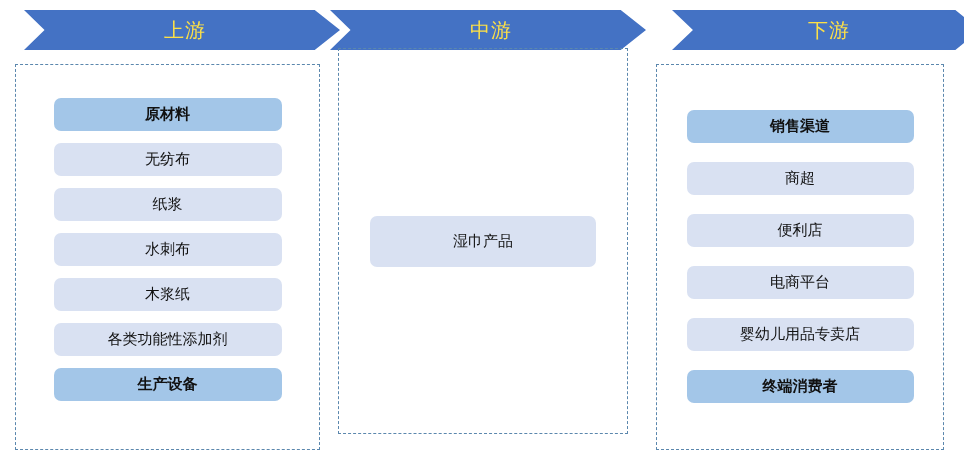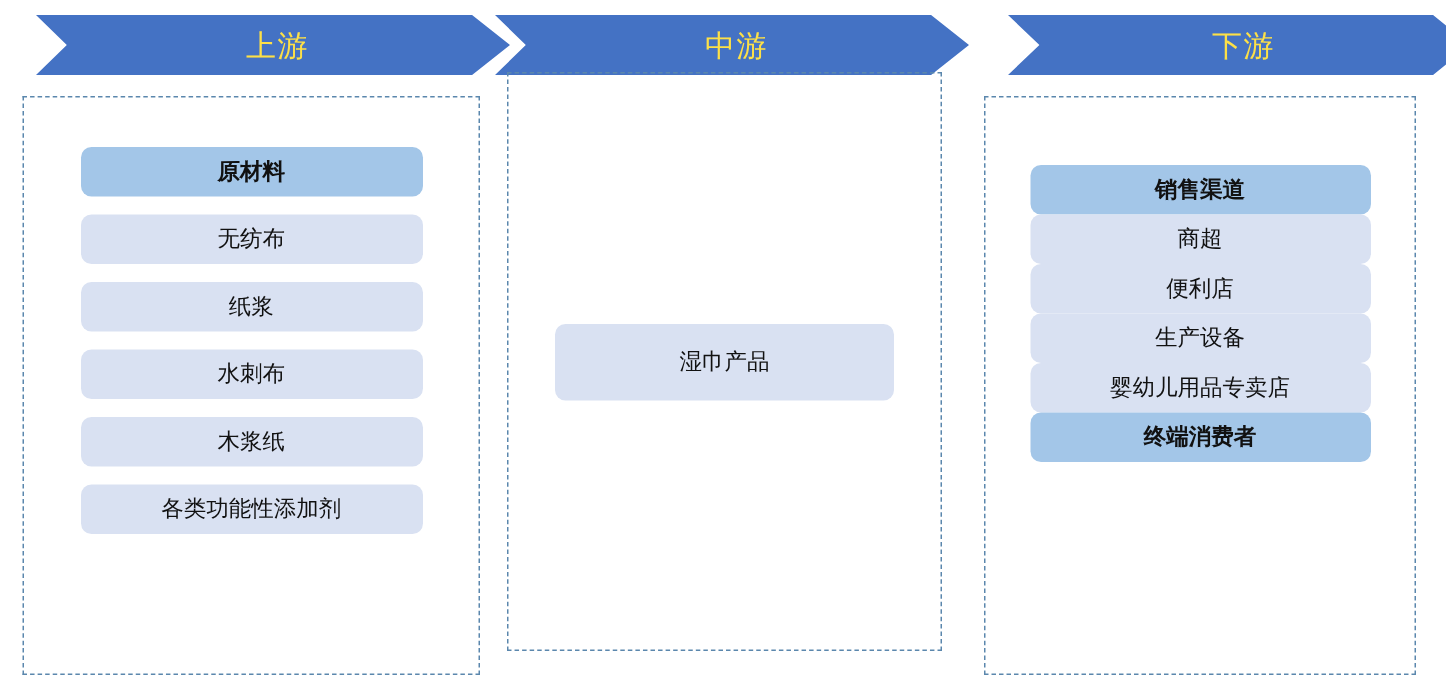--- a/index.html
+++ b/index.html
@@ -114,20 +114,21 @@
   #panel-upstream .node {
     width: 228px;
     height: 33px;
     margin-bottom: 12px;
   }
   #panel-upstream .node:last-child { margin-bottom: 0; }
 
   #panel-downstream .node {
     width: 227px;
     height: 33px;
+    margin-bottom: 19px;
   }
   #panel-downstream .node:last-child { margin-bottom: 4px; }
 
   
   #panel-midstream .node {
     width: 226px;
     height: 51px;
     margin: 0;
   }
 </style>
@@ -159,20 +160,23 @@
     </div>
     <div class="node item">
       <span>水刺布</span>
     </div>
     <div class="node item">
       <span>木浆纸</span>
     </div>
     <div class="node item">
       <span>各类功能性添加剂</span>
     </div>
+    <div class="node head">
+      <span>生产设备</span>
+    </div>
   </div>
 </div>
 
 <div class="stage-panel" id="panel-midstream">
   <div class="stage-inner">
     <div class="node item">
       <span>湿巾产品</span>
     </div>
   </div>
 </div>
@@ -182,21 +186,21 @@
     <div class="node head">
       <span>销售渠道</span>
     </div>
     <div class="node item">
       <span>商超</span>
     </div>
     <div class="node item">
       <span>便利店</span>
     </div>
     <div class="node item">
-      <span>生产设备</span>
+      <span>电商平台</span>
     </div>
     <div class="node item">
       <span>婴幼儿用品专卖店</span>
     </div>
     <div class="node head">
       <span>终端消费者</span>
     </div>
   </div>
 </div>
 

